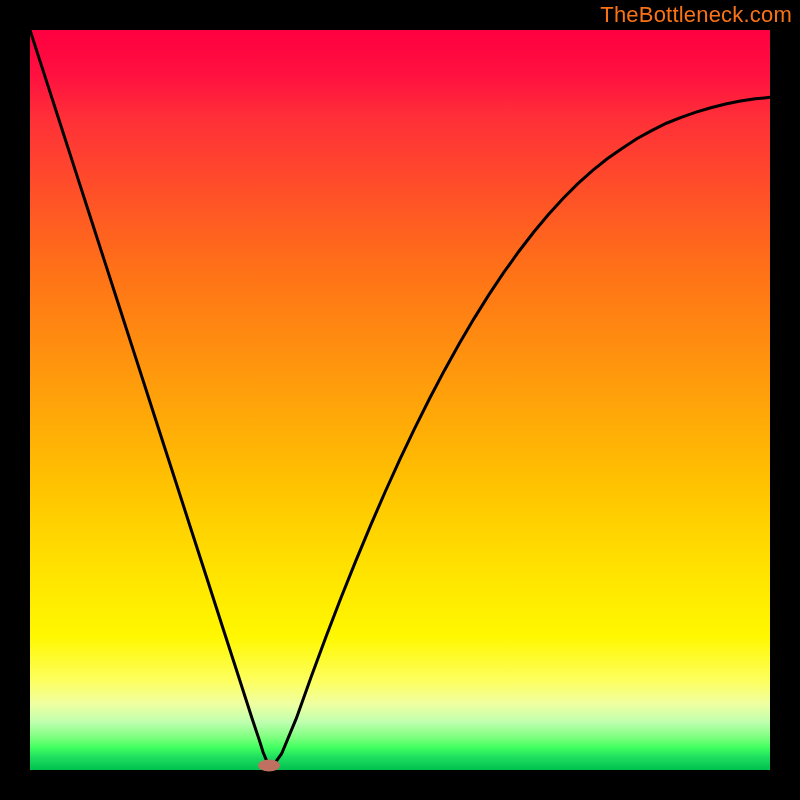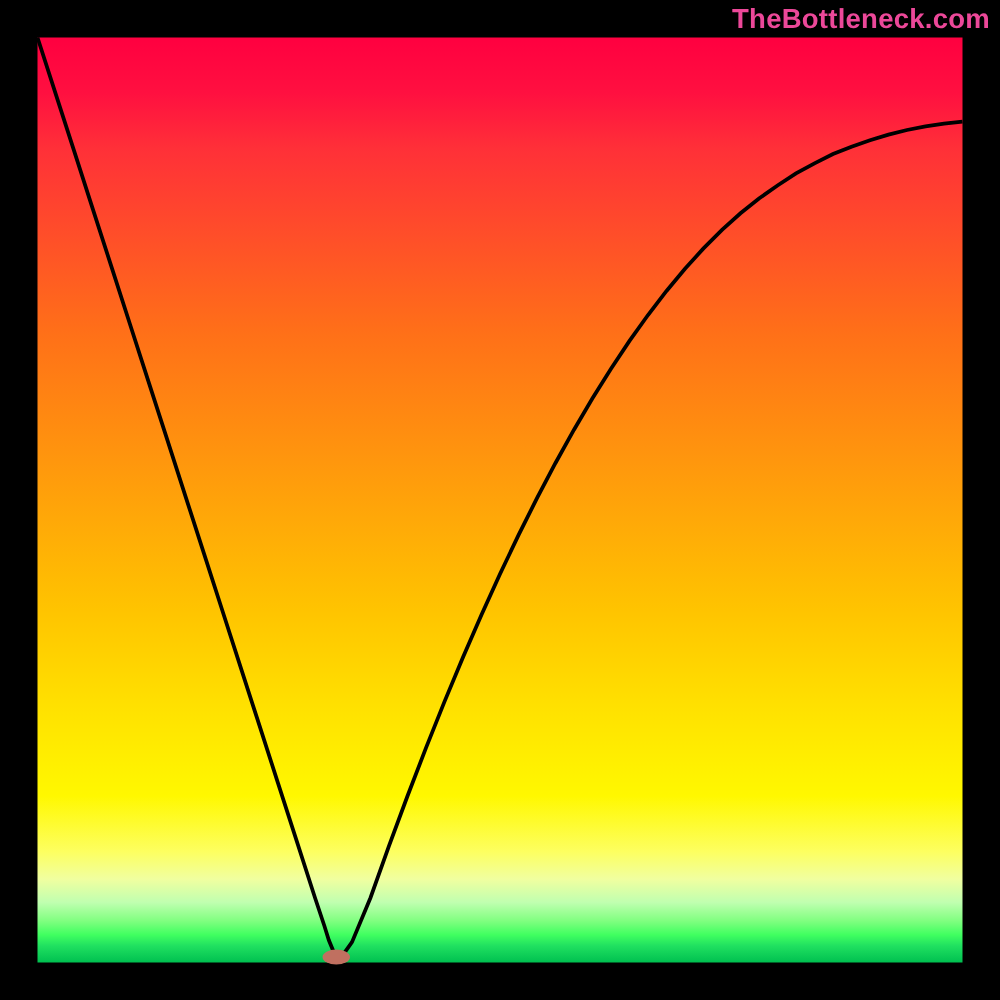--- a/index.html
+++ b/index.html
@@ -49,23 +49,23 @@
     left: 0;
     top: 0;
     width: 740px;
     height: 740px;
     overflow: visible;
   }
   .watermark {
     position: absolute;
     top: 2px;
     right: 8px;
-    color: #ec4899;
+    color: #f97316;
     font-size: 22px;
-    font-weight: 700;
+    font-weight: 400;
     letter-spacing: 0.2px;
     user-select: none;
   }
 </style>
 </head>
 <body>
 
 <div class="frame">
   <div class="plot-area">
     <svg class="plot-svg" viewBox="0 0 740 740" preserveAspectRatio="none">

